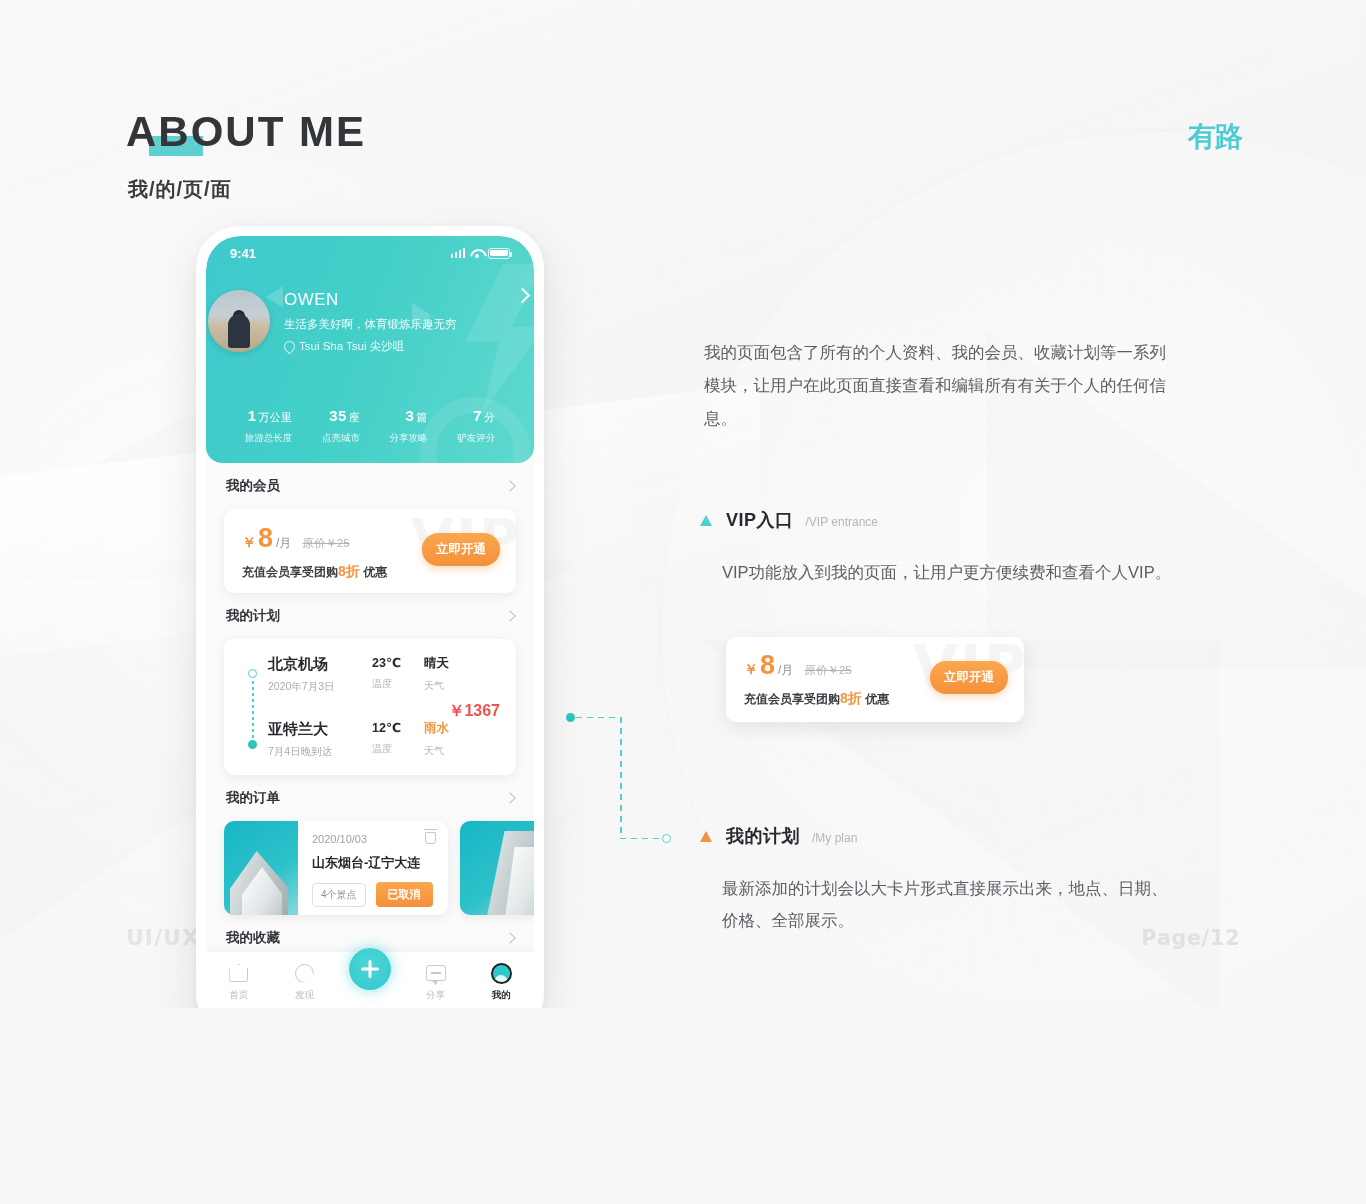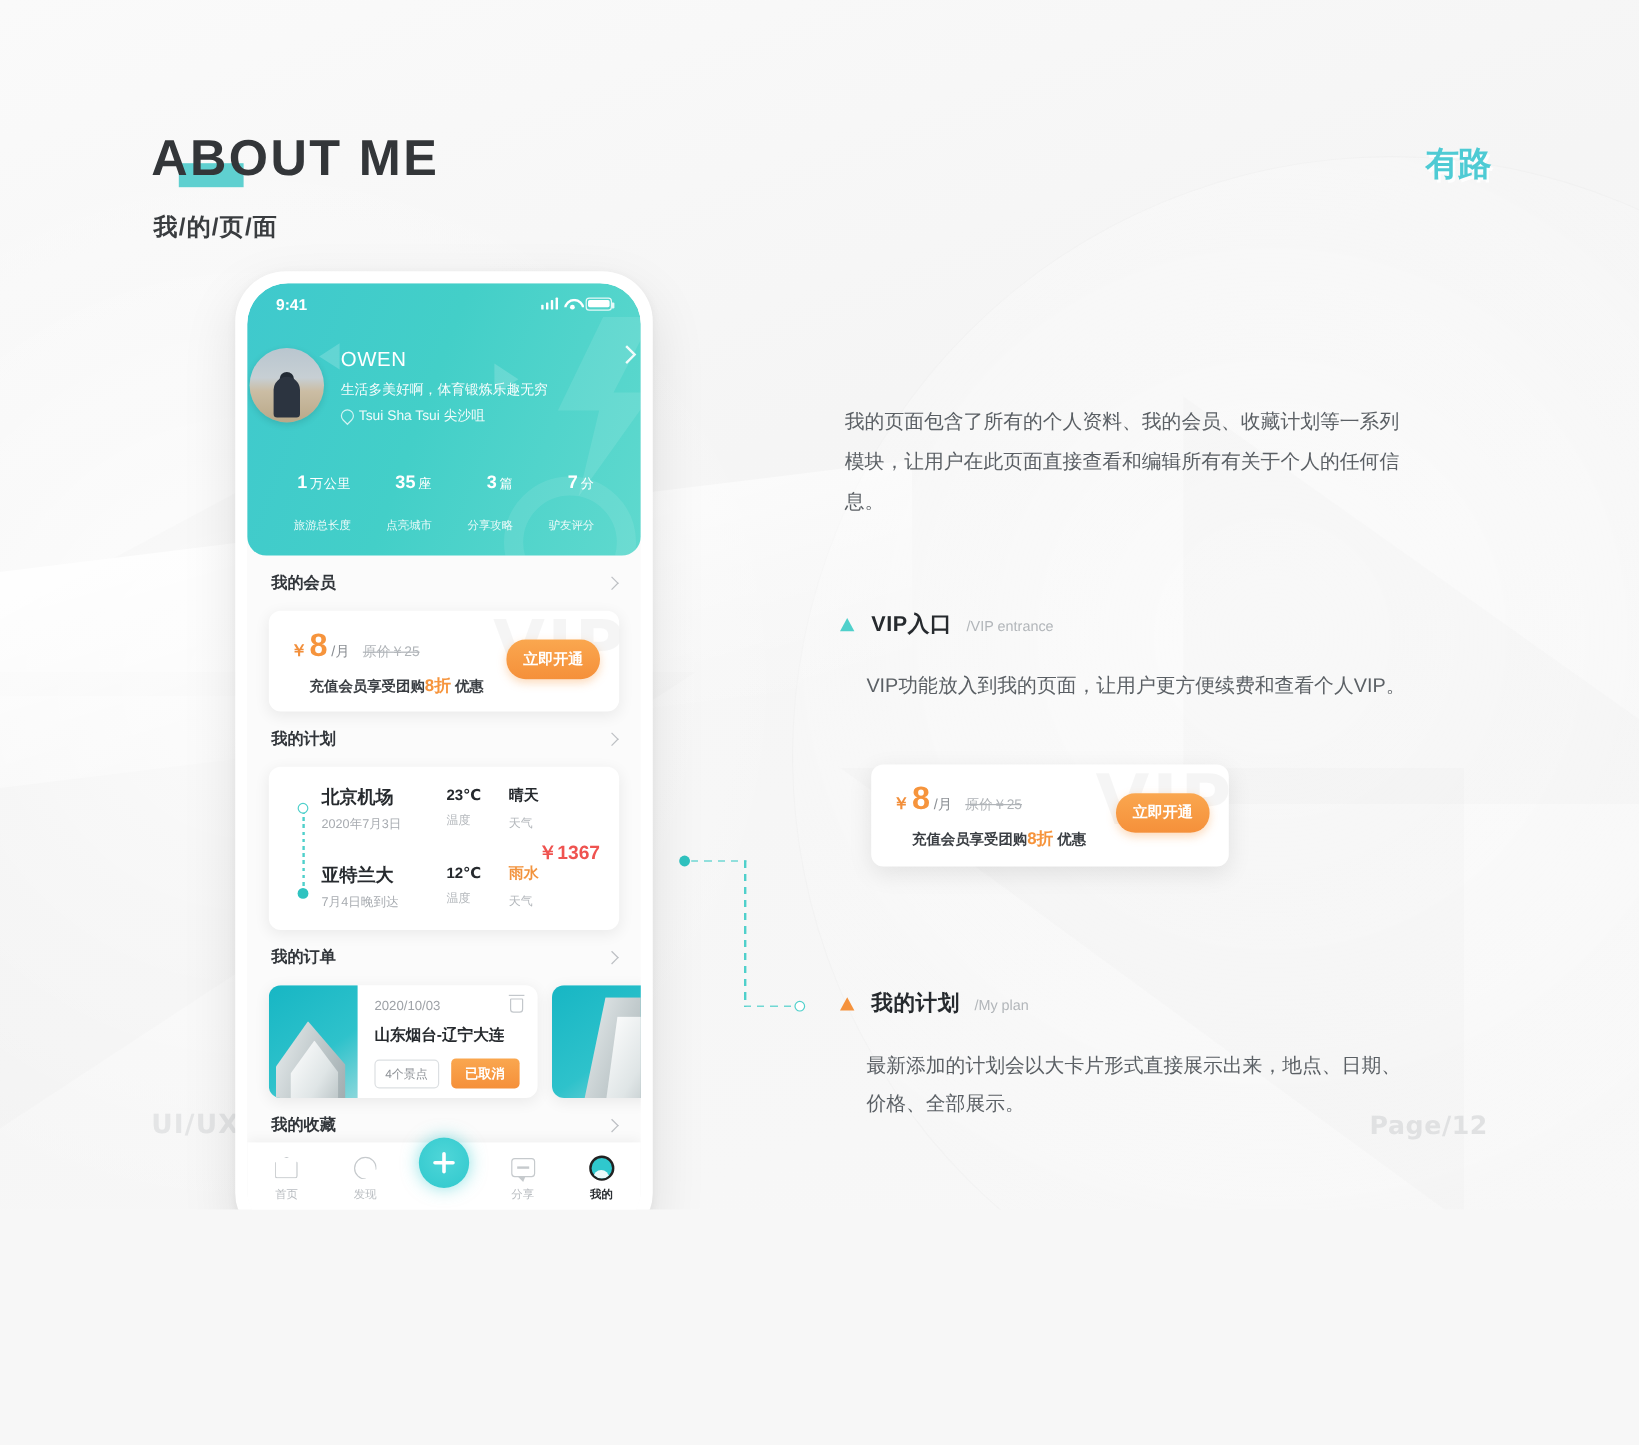--- a/index.html
+++ b/index.html
@@ -205,21 +205,21 @@
     transform: rotate(45deg);
     flex: 0 0 11px; margin-right: 4px;
   }
   .stats-row {
     position: absolute; left: 0; bottom: 18px; width: 100%;
     display: flex; justify-content: space-around; padding: 0 24px;
     color: #fff; text-align: right;
   }
   .stat-val { font-size: 15px; font-weight: 700; letter-spacing: .3px; }
   .stat-val small { font-size: 11px; font-weight: 500; margin-left: 2px; }
-  .stat-lbl { font-size: 9.5px; margin-top: 21px; color: rgba(255,255,255,.88); font-family: Liberation Mono, monospace; }
+  .stat-lbl { font-size: 9.5px; margin-top: 7px; color: rgba(255,255,255,.88); font-family: Liberation Mono, monospace; }
 
   
   .sec-head {
     display: flex; align-items: center; justify-content: space-between;
     padding: 0 20px; height: 46px;
   }
   .sec-title { font-size: 13.5px; font-weight: 700; color: #31353a; }
   .chev-gray {
     width: 8px; height: 8px;
     border-right: 1.6px solid #bcbfc3; border-top: 1.6px solid #bcbfc3;
@@ -235,21 +235,21 @@
   .vip-ghost {
     position: absolute; right: -6px; top: 2px;
     font-size: 56px; font-weight: 900; color: rgba(0,0,0,.040);
     letter-spacing: 2px; line-height: 1; font-family: "DejaVu Sans", sans-serif;
   }
   .vip-price { position: relative; display:flex; align-items: baseline; gap: 2px; }
   .yen { font-size: 14px; color: #f28f3b; font-weight: 600; }
   .big8 { font-size: 27px; color: #f6943c; font-weight: 700; line-height: 1; }
   .per { font-size: 12px; color: #8b8f94; margin-left: 1px; }
   .orig { font-size: 11.5px; color: #b0b4b8; margin-left: 9px; text-decoration: line-through; }
-  .vip-sub { position: relative; margin-top: 11px; font-size: 12px; color: #3a3e43; font-weight: 600; margin-left: 16px; }
+  .vip-sub { position: relative; margin-top: 11px; font-size: 12px; color: #3a3e43; font-weight: 600; }
   .vip-sub .disc { color: #f6943c; font-size: 14px; font-weight: 700; }
   .vip-btn {
     position: absolute; right: 16px; top: 24px;
     background: linear-gradient(to bottom,#f9a košt 0%,#f6943c 100%);
     background: linear-gradient(to bottom,#faa74f,#f5903a);
     color: #fff; font-size: 12.5px; font-weight: 600;
     padding: 8px 14px; border-radius: 16px; border: none;
     box-shadow: 0 3px 8px rgba(246,148,60,.35);
     cursor: pointer;
   }

